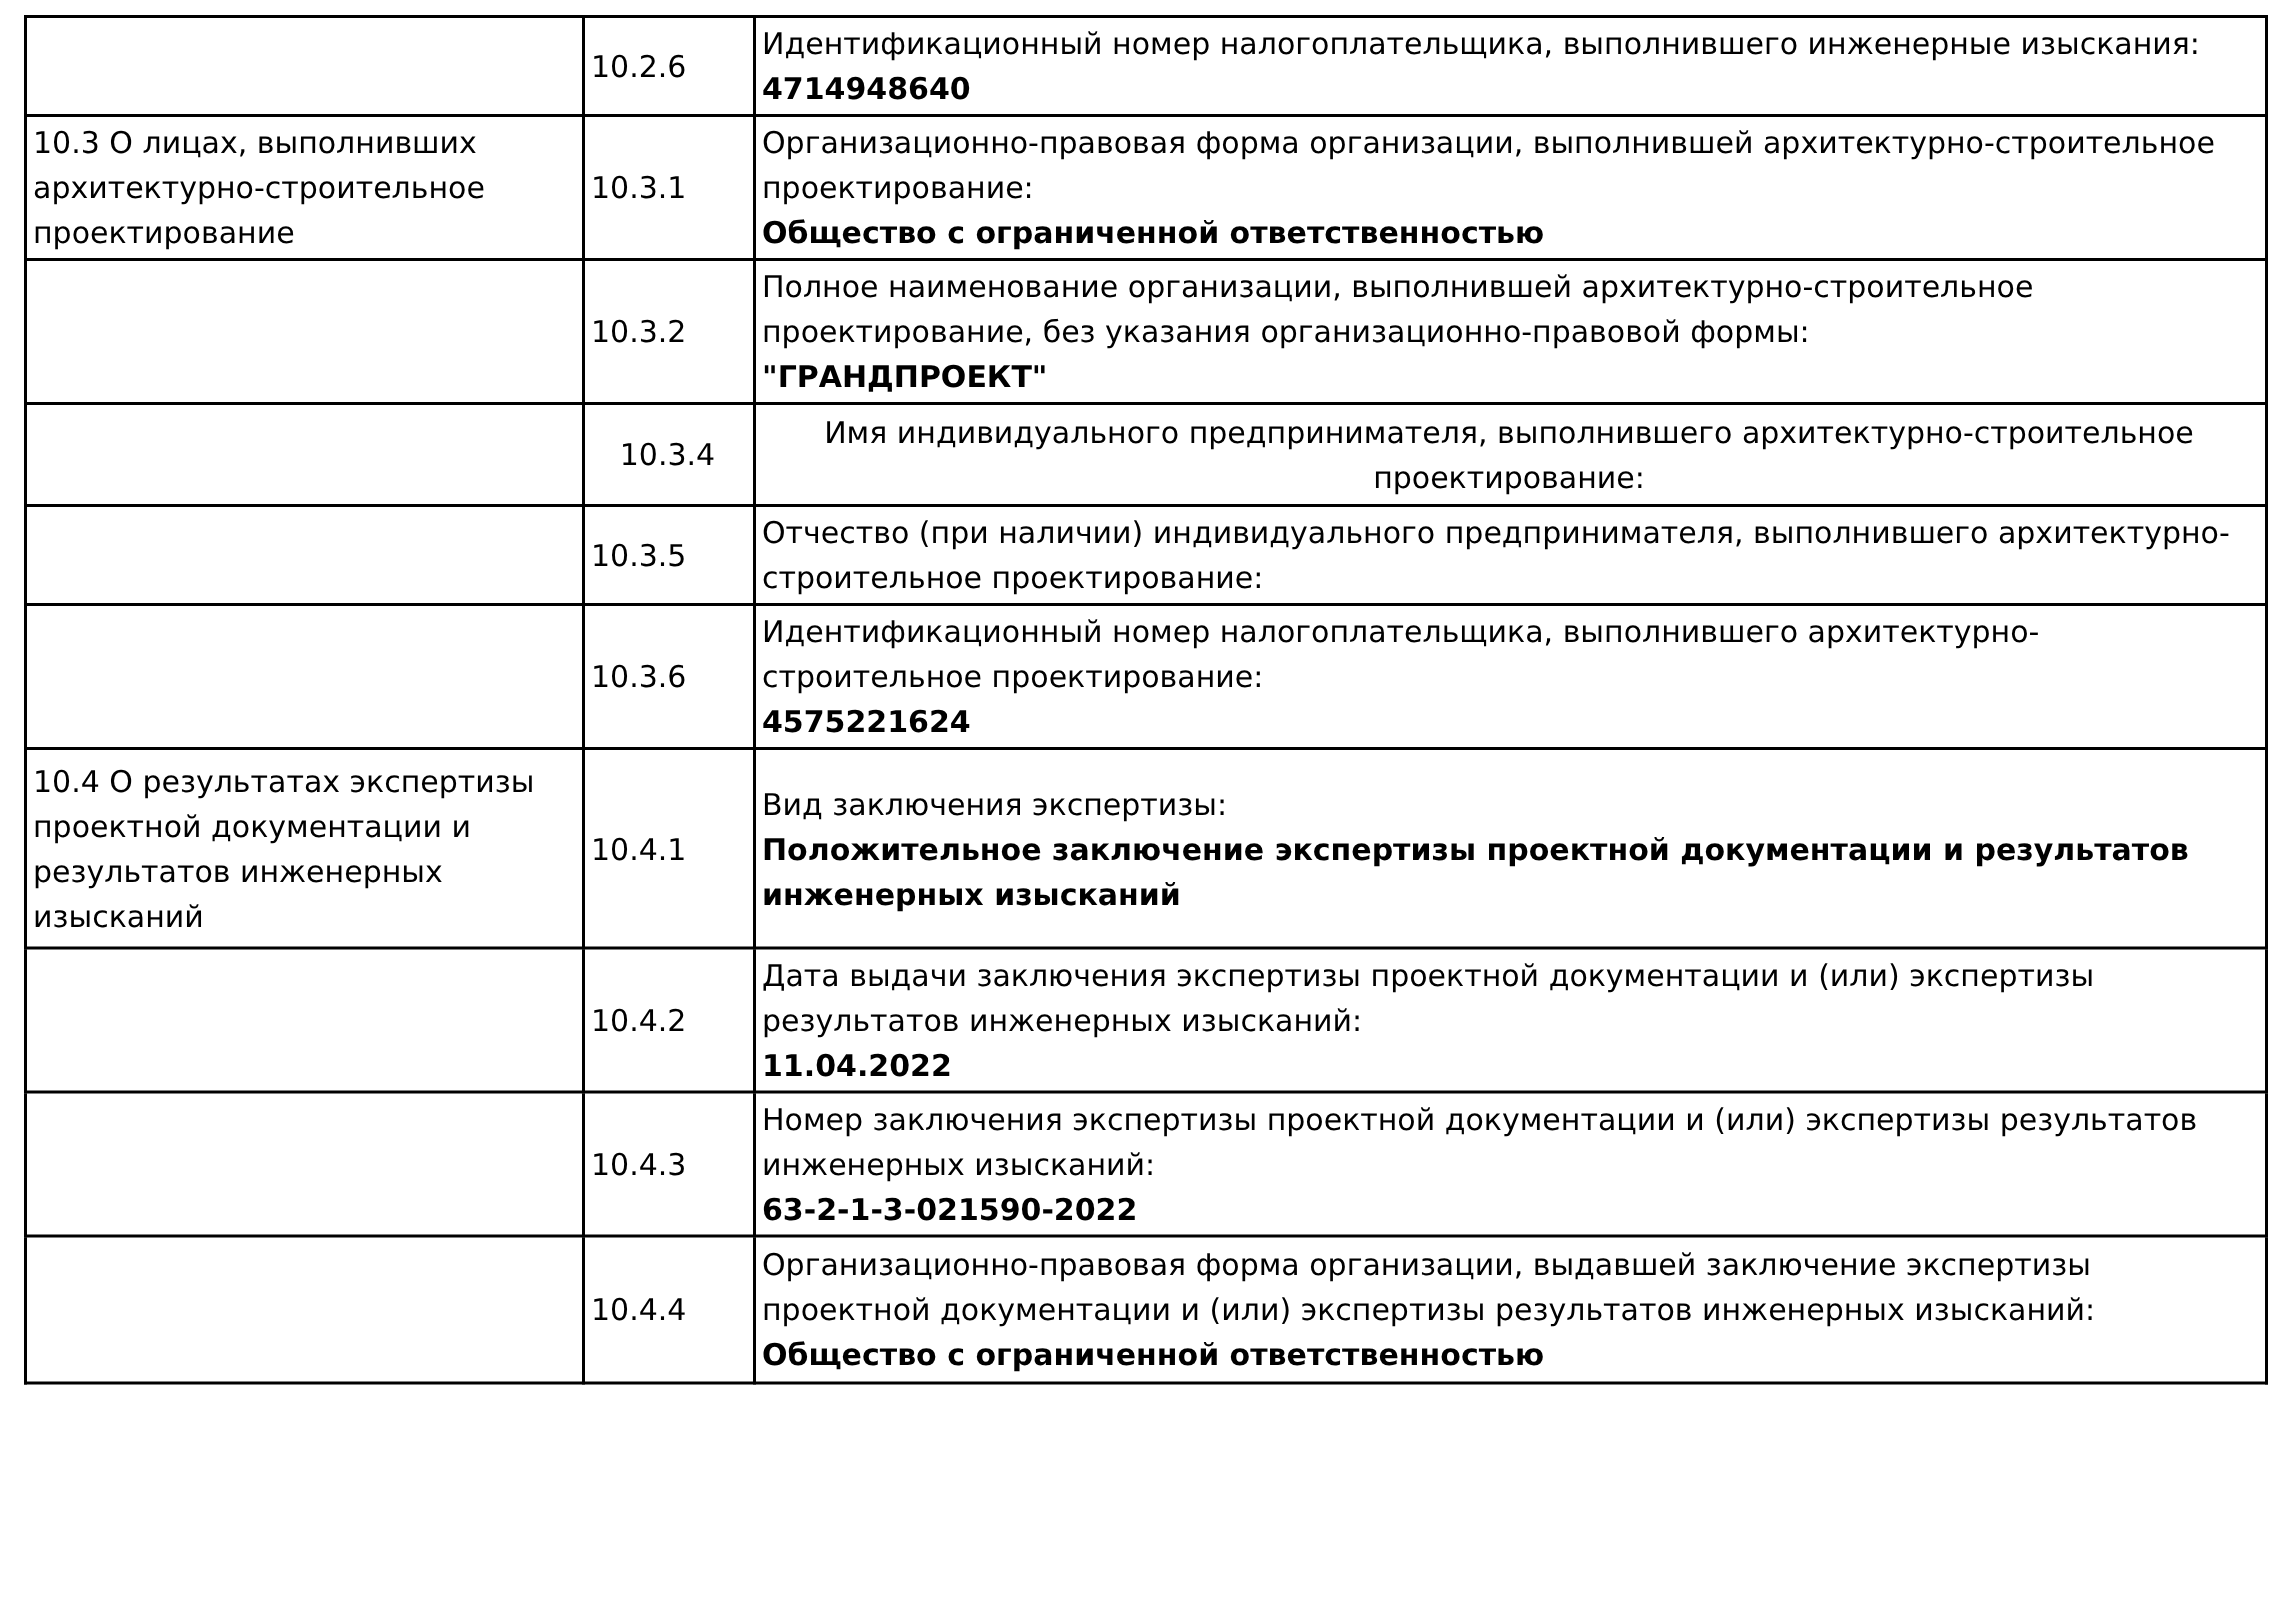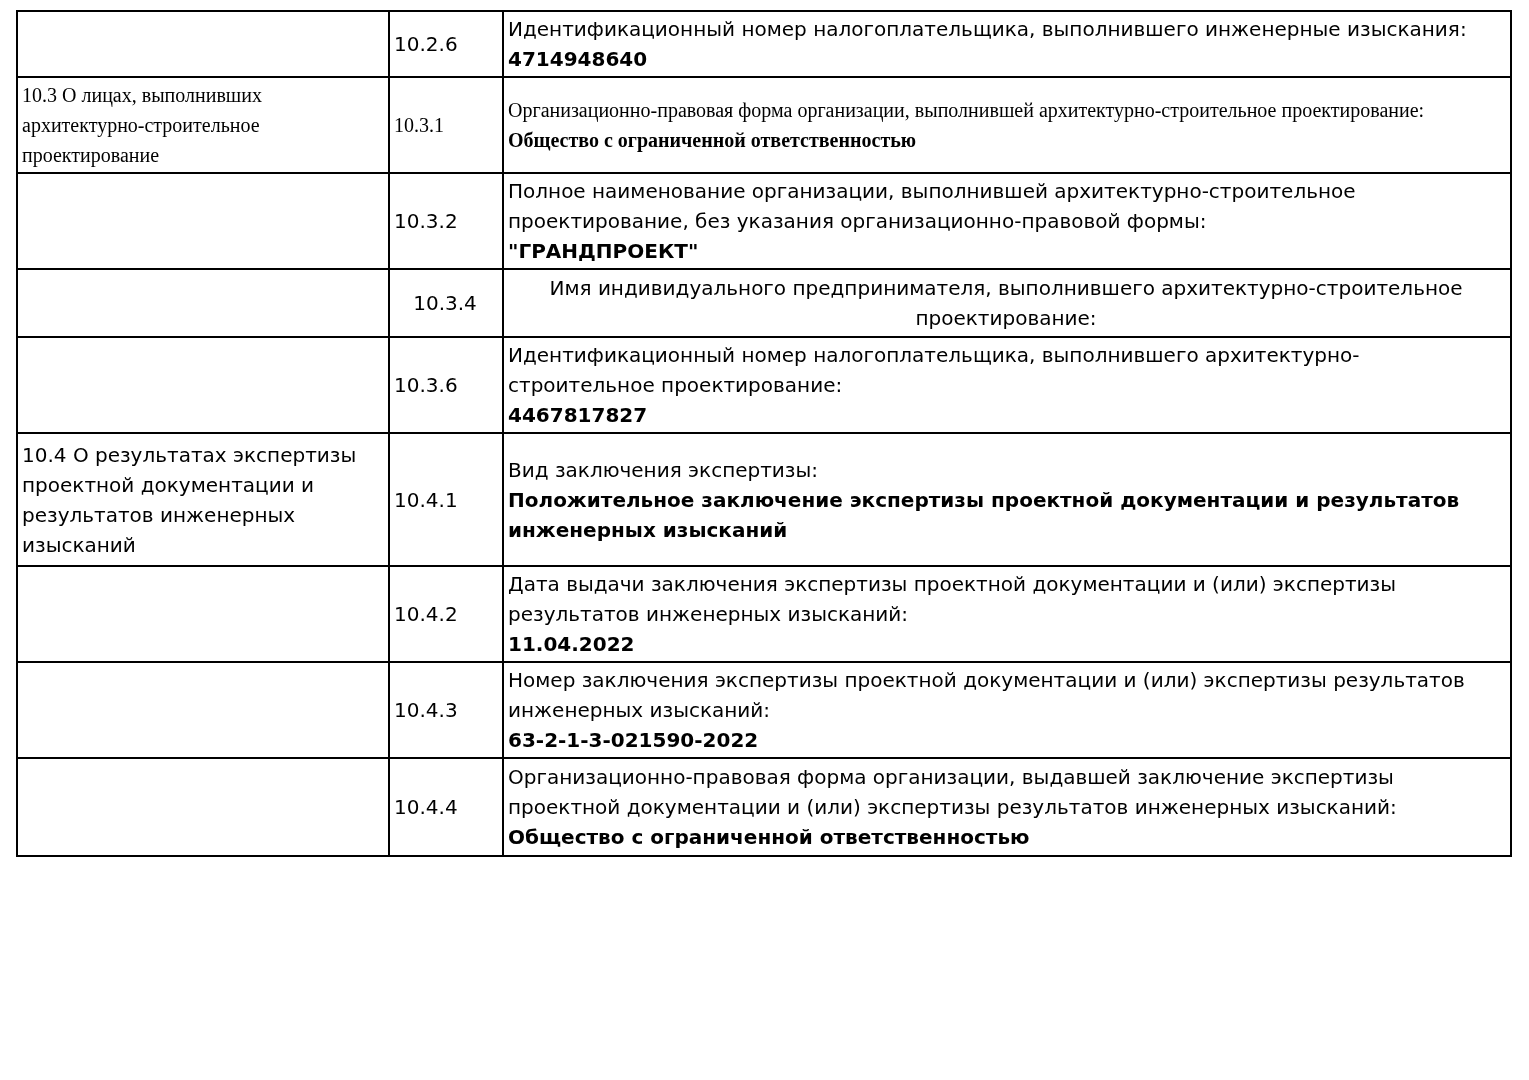--- a/index.html
+++ b/index.html
@@ -39,21 +39,21 @@
     overflow: hidden;
   }
   td.num { padding-left: 6px; }
   .label { font-weight: 400; }
   .value { font-weight: 700; }
   
   tr.h64  { height: 64px; }
   tr.h66  { height: 66px; }
   tr.h68  { height: 68px; text-align: center; }
   tr.h90  { height: 90px; }
-  tr.h92  { height: 92px; font-family: Liberation Serif, serif; }
+  tr.h92  { height: 92px; }
   tr.h93  { height: 93px; }
   tr.h96  { height: 96px; }
   tr.h98  { height: 98px; }
   tr.h133 { height: 133px; }
 </style>
 </head>
 <body>
 
 <div class="page">
   <table class="decl">
@@ -88,26 +88,34 @@
         </td>
       </tr>
       <tr class="h68">
         <td class="sec"><span></span></td>
         <td class="num">10.3.4</td>
         <td class="field">
           <div class="label">Имя индивидуального предпринимателя, выполнившего архитектурно-строительное проектирование:</div>
           <div class="value"></div>
         </td>
       </tr>
+      <tr class="h64">
+        <td class="sec"><span></span></td>
+        <td class="num">10.3.5</td>
+        <td class="field">
+          <div class="label">Отчество (при наличии) индивидуального предпринимателя, выполнившего архитектурно-строительное проектирование:</div>
+          <div class="value"></div>
+        </td>
+      </tr>
       <tr class="h96">
         <td class="sec"><span></span></td>
         <td class="num">10.3.6</td>
         <td class="field">
           <div class="label">Идентификационный номер налогоплательщика, выполнившего архитектурно-строительное проектирование:</div>
-          <div class="value">4467817827</div>
+          <div class="value">4575221624</div>
         </td>
       </tr>
       <tr class="h133">
         <td class="sec"><span>10.4 О результатах экспертизы проектной документации и результатов инженерных изысканий</span></td>
         <td class="num">10.4.1</td>
         <td class="field">
           <div class="label">Вид заключения экспертизы:</div>
           <div class="value">Положительное заключение экспертизы проектной документации и результатов инженерных изысканий</div>
         </td>
       </tr>

